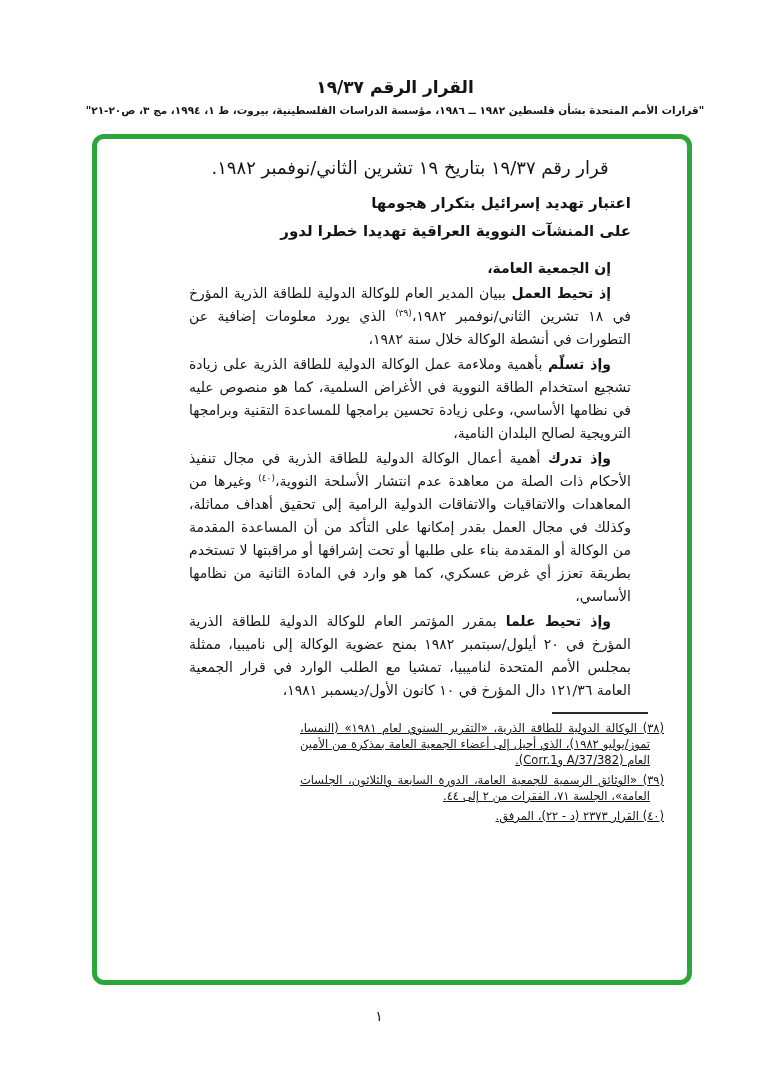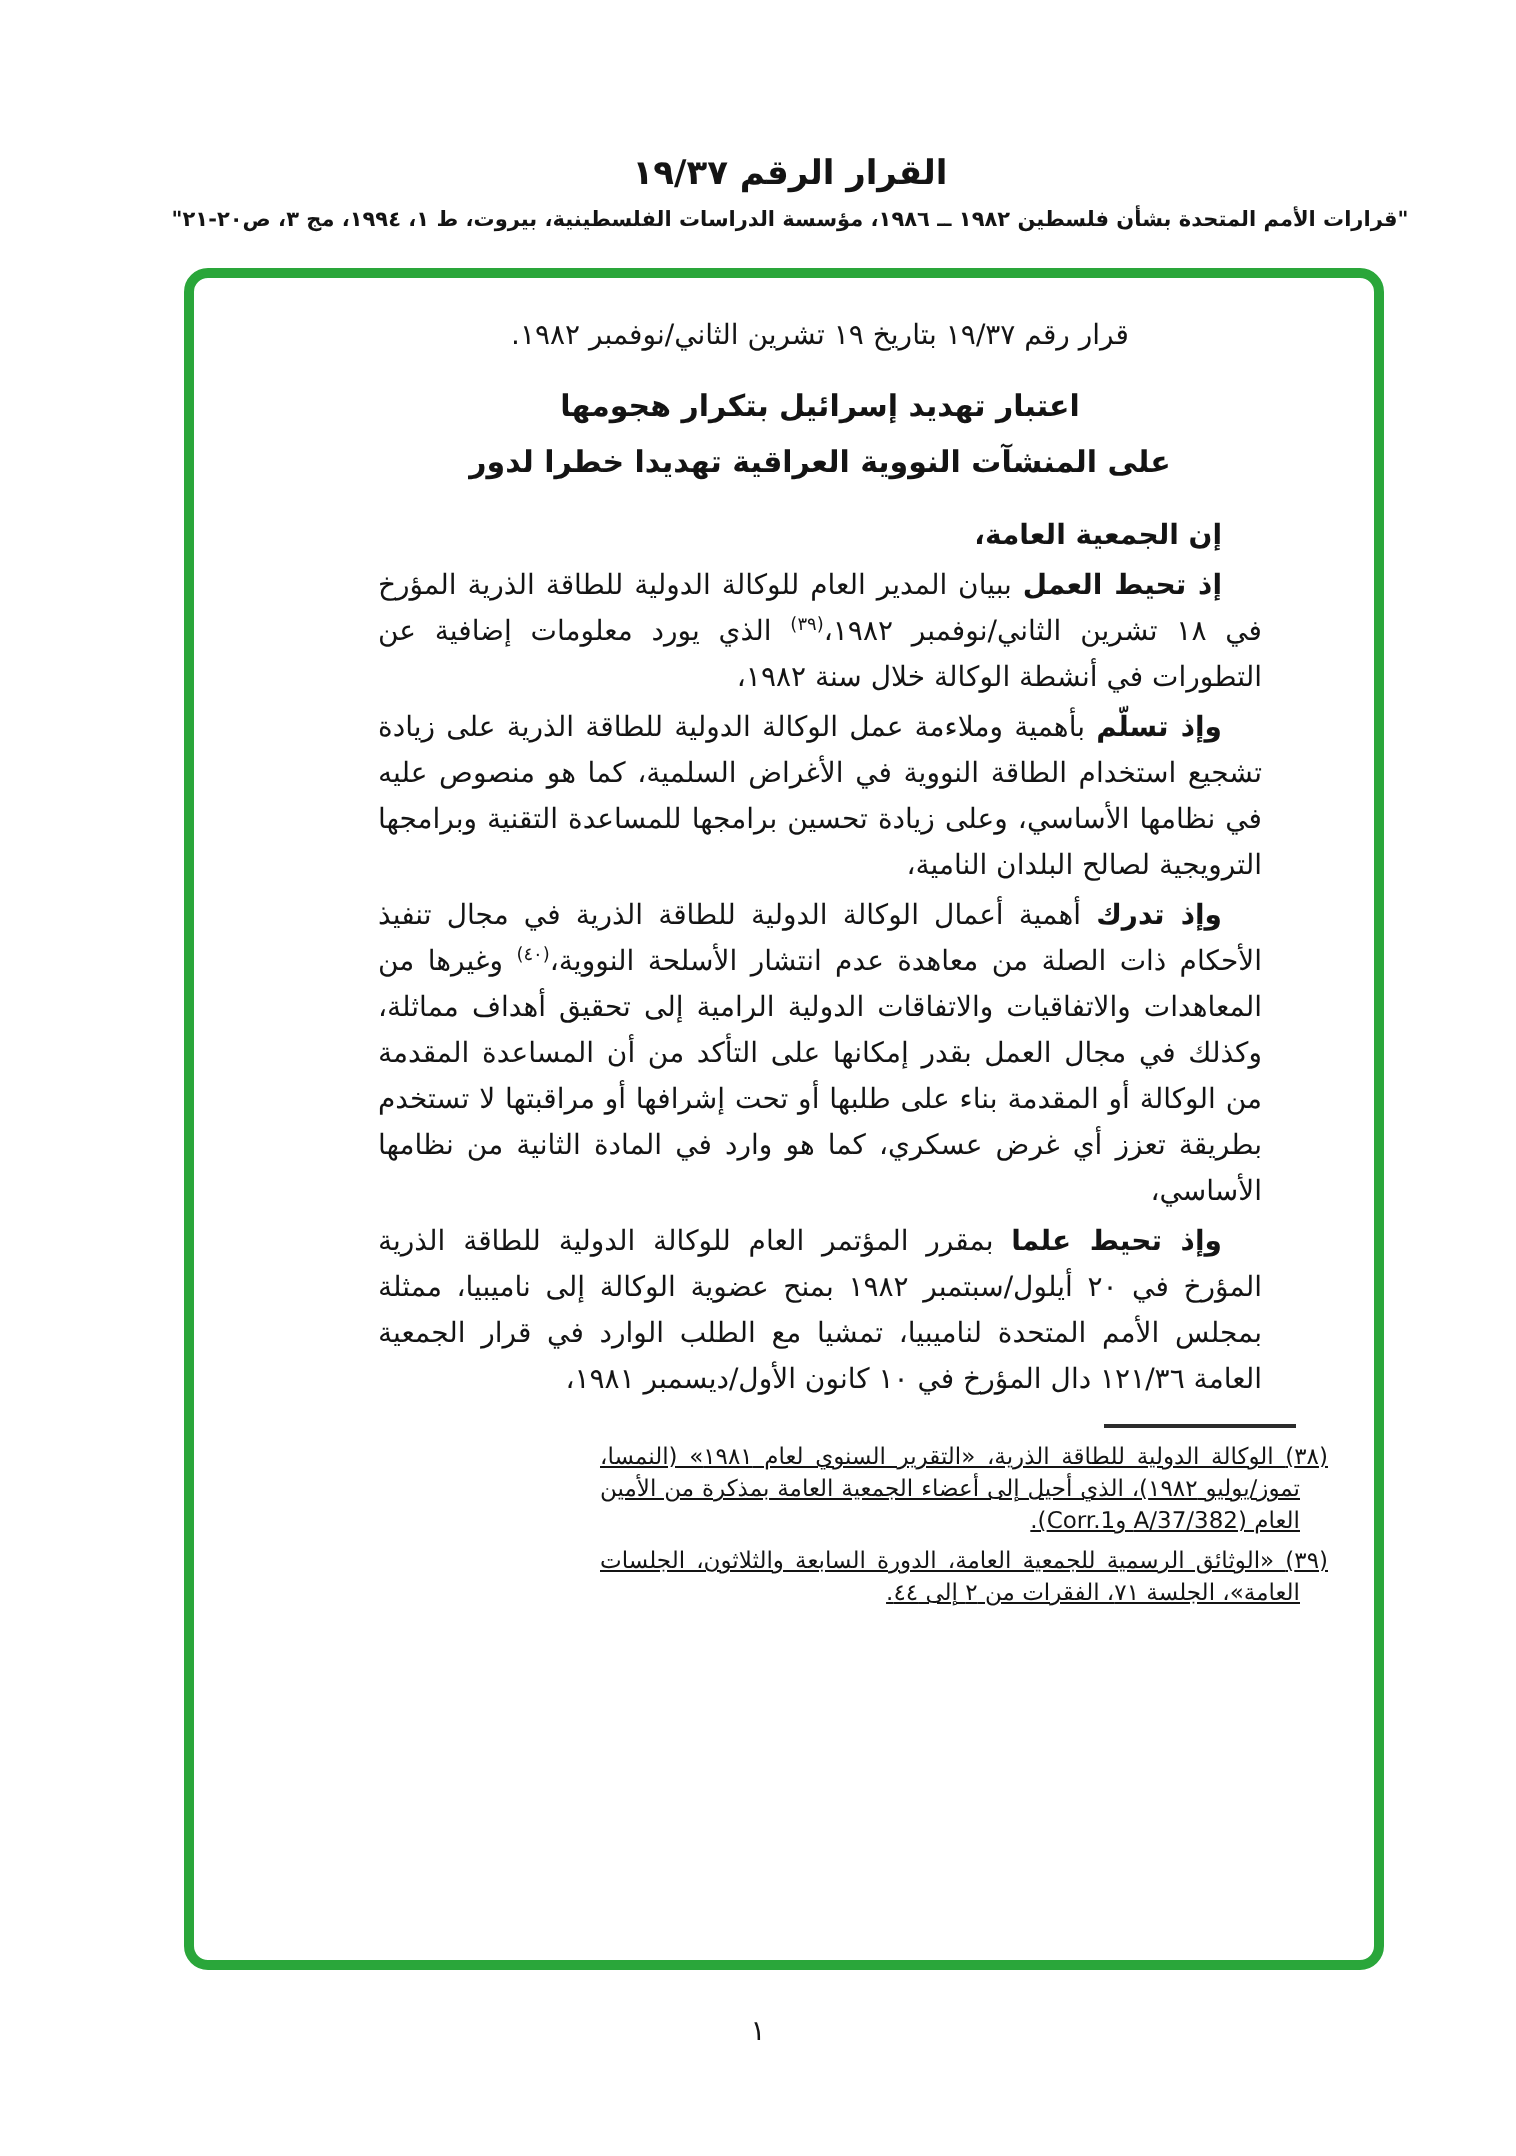--- a/index.html
+++ b/index.html
@@ -44,25 +44,25 @@
     box-sizing: border-box;
     border: 5px solid #2aa63a;
     border-radius: 12px;
     padding: 18px 56px 0 92px;
     overflow: hidden;
     background: #ffffff;
   }
   .date-line {
     margin: 0 0 10px 0;
     text-align: center;
-    font-size: 14px;
+    font-size: 18px;
     line-height: 22px;
   }
   .heading {
-    text-align: center;
+    text-align: right;
     font-weight: bold;
     font-size: 15px;
     line-height: 28px;
     margin-bottom: 12px;
   }
   .body-par {
     margin: 2px 0;
     font-size: 14px;
     line-height: 23px;
     text-align: justify;
@@ -133,17 +133,18 @@
 
   <p class="body-par"><span class="lead">وإذ تدرك</span><span> أهمية أعمال الوكالة الدولية للطاقة الذرية في مجال تنفيذ الأحكام ذات الصلة من معاهدة عدم انتشار الأسلحة النووية،</span><sup class="fnref">(٤٠)</sup><span> وغيرها من المعاهدات والاتفاقيات والاتفاقات الدولية الرامية إلى تحقيق أهداف مماثلة، وكذلك في مجال العمل بقدر إمكانها على التأكد من أن المساعدة المقدمة من الوكالة أو المقدمة بناء على طلبها أو تحت إشرافها أو مراقبتها لا تستخدم بطريقة تعزز أي غرض عسكري، كما هو وارد في المادة الثانية من نظامها الأساسي،</span></p>
 
   <p class="body-par"><span class="lead">وإذ تحيط علما</span><span> بمقرر المؤتمر العام للوكالة الدولية للطاقة الذرية المؤرخ في ٢٠ أيلول/سبتمبر ١٩٨٢ بمنح عضوية الوكالة إلى ناميبيا، ممثلة بمجلس الأمم المتحدة لناميبيا، تمشيا مع الطلب الوارد في قرار الجمعية العامة ١٢١/٣٦ دال المؤرخ في ١٠ كانون الأول/ديسمبر ١٩٨١،</span></p>
 
   <div class="fn-separator"></div>
 
   <div class="footnotes">
     <p class="footnote"><span>(٣٨)</span><span> الوكالة الدولية للطاقة الذرية، «التقرير السنوي لعام ١٩٨١» (النمسا، تموز/يوليو ١٩٨٢)، الذي أحيل إلى أعضاء الجمعية العامة بمذكرة من الأمين العام (A/37/382 وCorr.1).</span></p>
     <p class="footnote"><span>(٣٩)</span><span> «الوثائق الرسمية للجمعية العامة، الدورة السابعة والثلاثون، الجلسات العامة»، الجلسة ٧١، الفقرات من ٢ إلى ٤٤.</span></p>
+    <p class="footnote"><span>(٤٠)</span><span> القرار ٢٣٧٣ (د - ٢٢)، المرفق.</span></p>
   </div>
 
 </div>
 
 <div class="page-number">١</div>
 
 </body></html>

